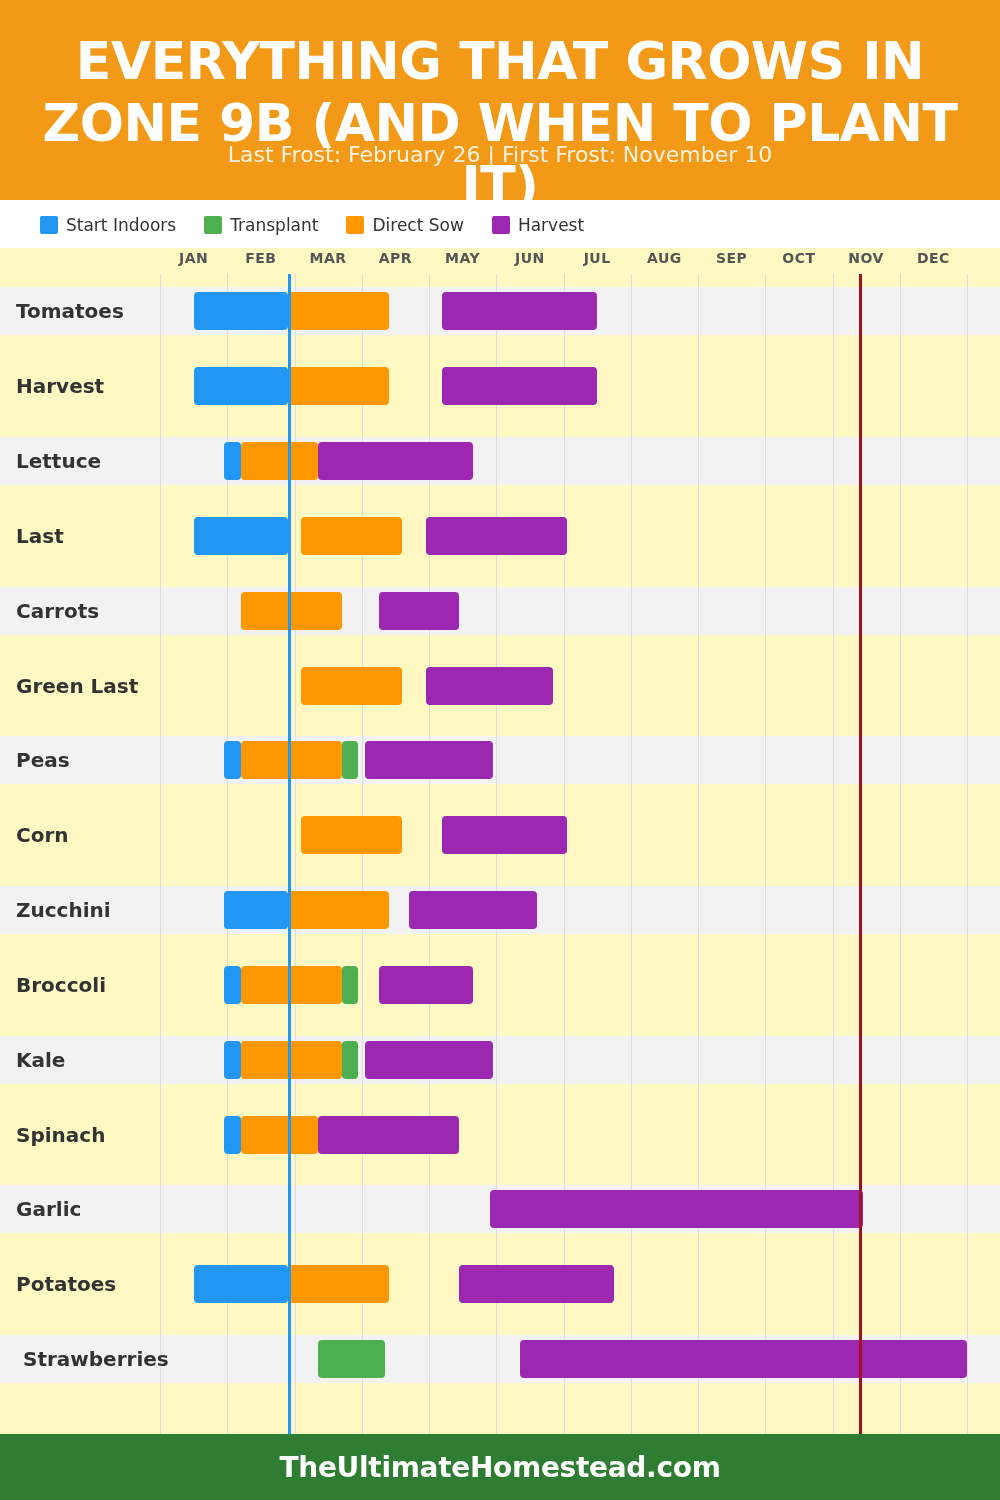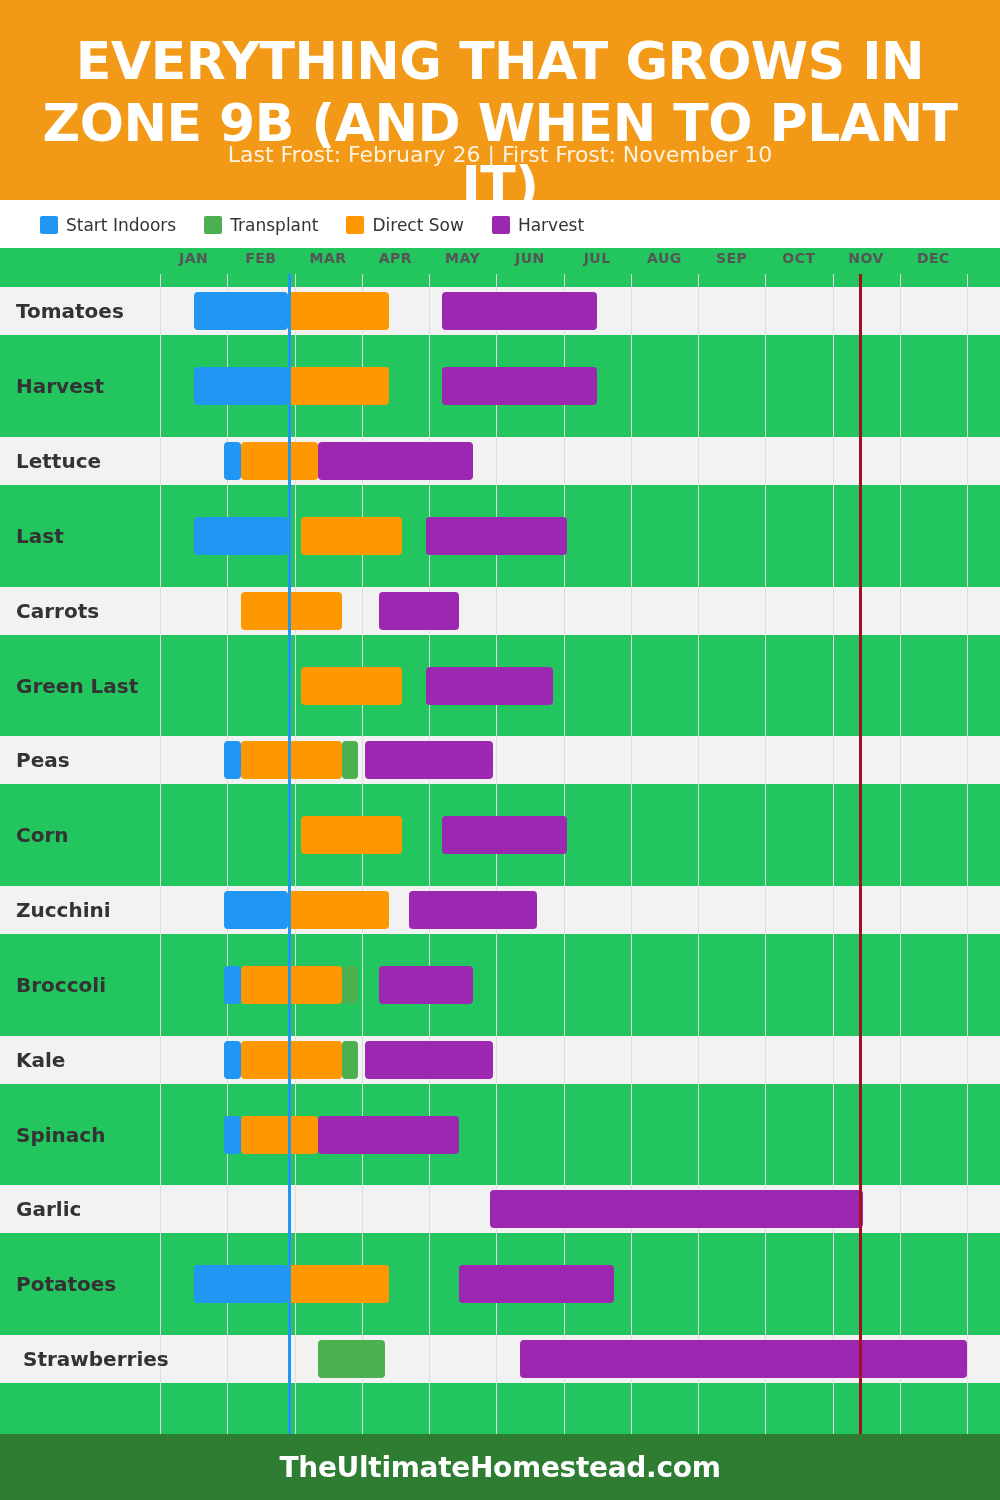--- a/index.html
+++ b/index.html
@@ -44,21 +44,21 @@
     position:absolute; left:0; top:206px; width:940px; height:38px;
     display:flex; align-items:center; padding-left:40px; gap:28px;
   }
   .legend-item { display:flex; align-items:center; gap:8px; }
   .legend-swatch { width:18px; height:18px; border-radius:2px; display:block; }
   .legend-label { font-size:17px; color:#333333; font-family:"DejaVu Sans", sans-serif; }
 
   
   .chart {
     position:absolute; left:0; top:248px; width:1000px; height:1186px;
-    background:#22c55e;
+    background:#fef9c3;
   }
   .month-axis { position:absolute; left:0; top:0; width:1000px; height:26px; }
   .month-label {
     position:absolute; top:2px;
     font-size:14px; font-weight:bold; color:#555555;
     text-align:center; transform:translateX(-50%);
     letter-spacing:0.5px;
     font-family:"DejaVu Sans", sans-serif;
   }
 

